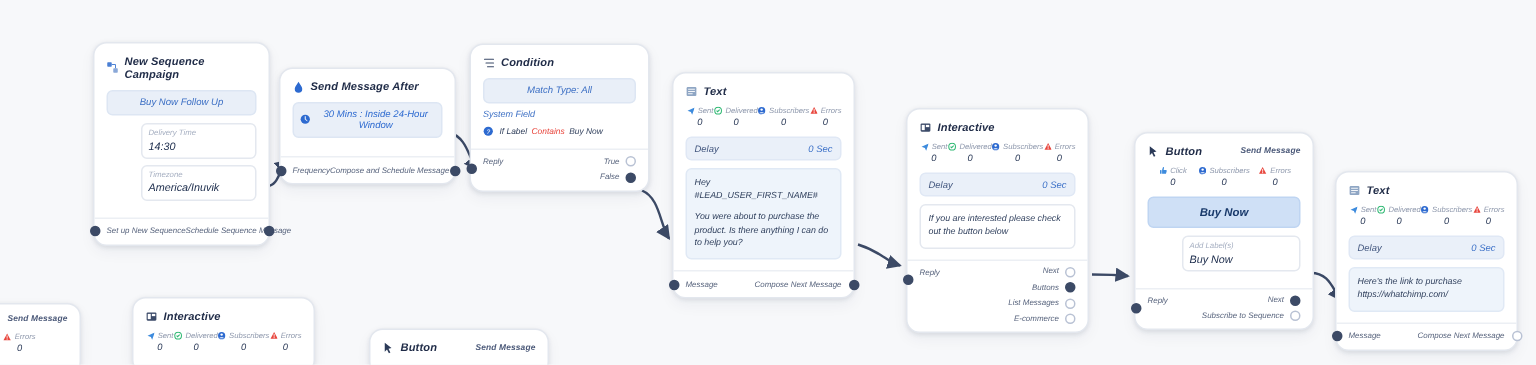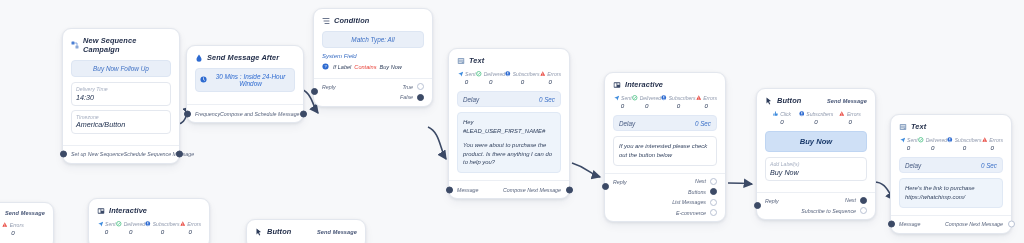--- a/index.html
+++ b/index.html
@@ -41,21 +41,21 @@
     border:1px solid #bfd5f2;
   }
   .pill.delay{
     display:flex;justify-content:space-between;align-items:center;
     padding:3.5px 5px;color:#43577f;font-size:6.3px;background:#eaf0f9;border:1px solid #e0e8f5;
   }
   .pill.delay .dv{color:#3a6fc7;}
   .pill.timed{display:flex;align-items:center;justify-content:center;gap:3px;}
 
   .field{
-    border:1px solid #e4e8ef;border-radius:4px;padding:3px 4px;margin-bottom:4px;background:#fff;
+    border:1px solid #e4e8ef;border-radius:4px;padding:3px 4px;margin-bottom:4px;background:#fff;margin-left:23px;
   }
   .field .lbl{font-size:5.2px;color:#a7b0c2;line-height:1.25;}
   .field .val{font-size:7.2px;color:#20304f;line-height:1.3;}
 
   .msgbox{
     background:#eef4fb;border:1px solid #e0e9f5;border-radius:4px;
     padding:5px;font-size:5.9px;color:#32425f;line-height:1.5;
   }
   .msgbox p{margin:0 0 5px 0;}
   .msgbox p:last-child{margin:0;}
@@ -116,21 +116,21 @@
         </span>
         <span>New Sequence Campaign</span>
       </div>
       <div class="pill">Buy Now Follow Up</div>
       <div class="field">
         <div class="lbl">Delivery Time</div>
         <div class="val">14:30</div>
       </div>
       <div class="field">
         <div class="lbl">Timezone</div>
-        <div class="val">America/Button</div>
+        <div class="val">America/Inuvik</div>
       </div>
     </div>
     <div class="footer">
       <span class="port abs left filled"></span>
       <span class="fl">Set up New Sequence</span>
       <span class="fr">Schedule Sequence Message</span>
       <span class="port abs right filled"></span>
     </div>
   </div>
 
@@ -155,21 +155,21 @@
       </div>
     </div>
     <div class="footer">
       <span class="port abs left filled"></span>
       <span class="fl">Frequency</span>
       <span class="fr">Compose and Schedule Message</span>
       <span class="port abs right filled"></span>
     </div>
   </div>
 
-  <div class="node" style="left:313px;top:8px;width:118px;">
+  <div class="node" style="left:313px;top:29px;width:118px;">
     <div class="node-body">
       <div class="node-head">
         <span class="ico">
           <svg viewBox="0 0 16 16" width="8" height="8">
               <path d="M2 3h12M4 8h10M6 13h8" stroke="#3b4a68" stroke-width="1.5" stroke-linecap="round"></path>
             </svg>
         </span>
         <span>Condition</span>
       </div>
       <div class="pill">Match Type: All</div>

